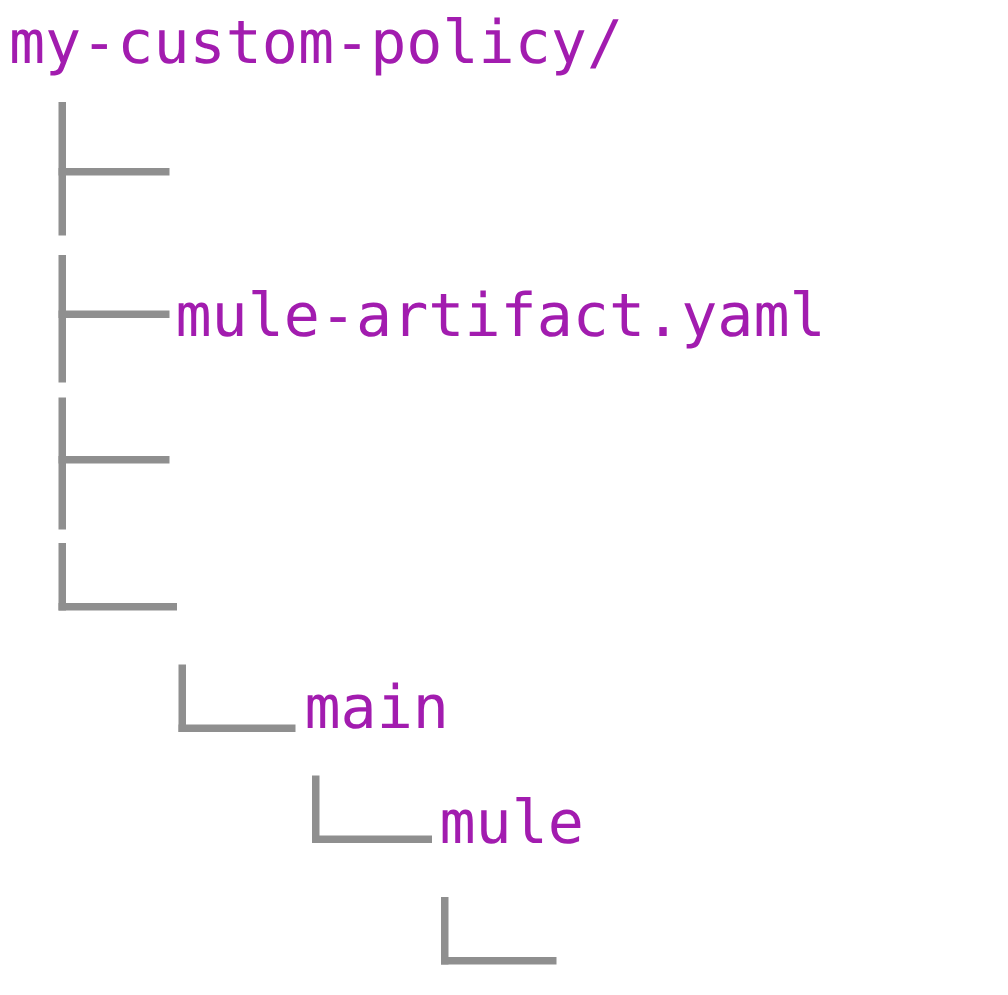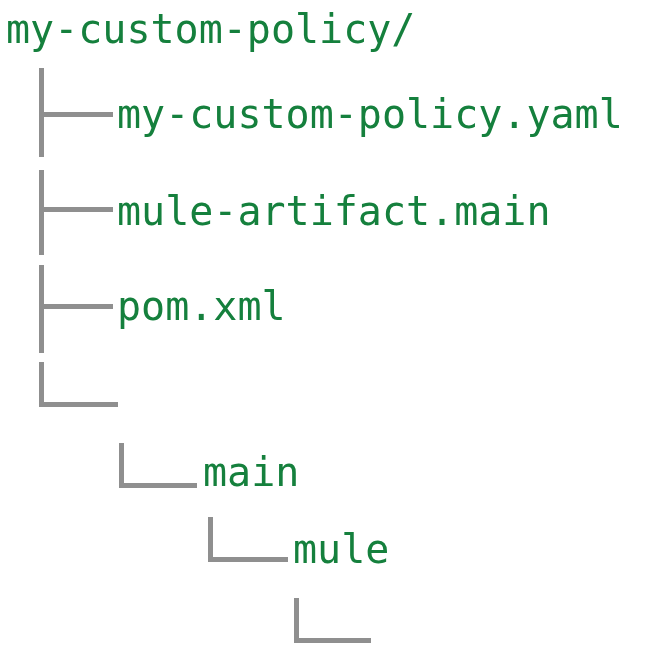--- a/index.html
+++ b/index.html
@@ -12,21 +12,21 @@
     width: 672px;
     height: 663px;
     background: #ffffff;
     overflow: hidden;
     font-family: "DejaVu Sans Mono", "Liberation Mono", monospace;
   }
   .label {
     position: absolute;
     font-size: 40px;
     line-height: 44px;
-    color: #15803d;
+    color: #a21caf;
     white-space: pre;
   }
   .conn {
     position: absolute;
     background: #8f8f8f;
   }
   .corner {
     position: absolute;
     background: transparent;
     border-left: 5px solid #8f8f8f;
@@ -68,19 +68,17 @@
   <div class="conn branch-yaml"></div>
   <div class="conn branch-json"></div>
   <div class="conn branch-pom"></div>
 
   <div class="corner corner-src"></div>
   <div class="corner corner-main"></div>
   <div class="corner corner-mule"></div>
   <div class="corner corner-template"></div>
 
   <div class="label row-root">my-custom-policy/</div>
-  <div class="label row-yaml">my-custom-policy.yaml</div>
-  <div class="label row-json">mule-artifact.main</div>
-  <div class="label row-pom">pom.xml</div>
+  <div class="label row-json">mule-artifact.yaml</div>
   <div class="label row-mule">mule</div>
   <div class="label row-main">main</div>
 
 </div>
 
 </body></html>

